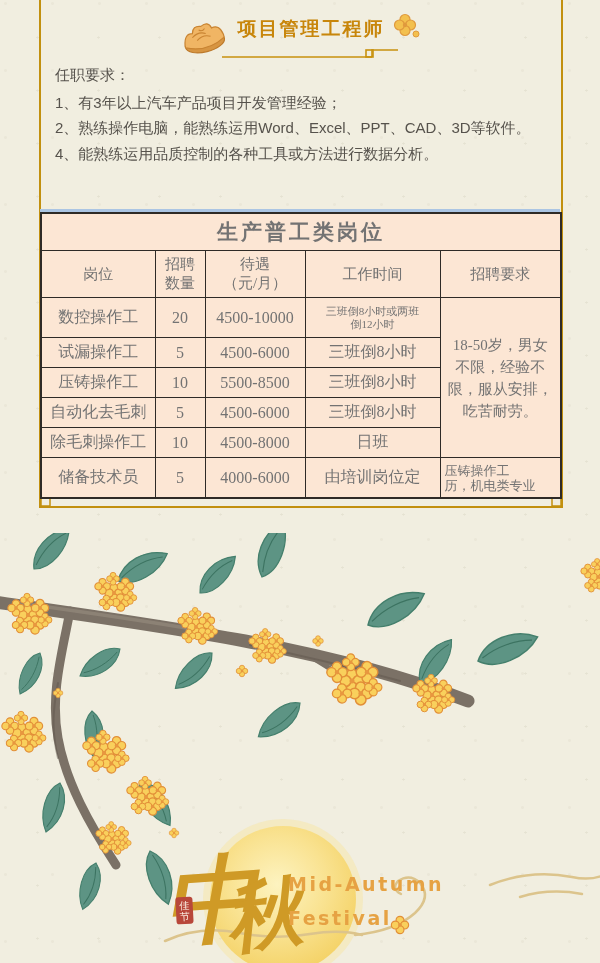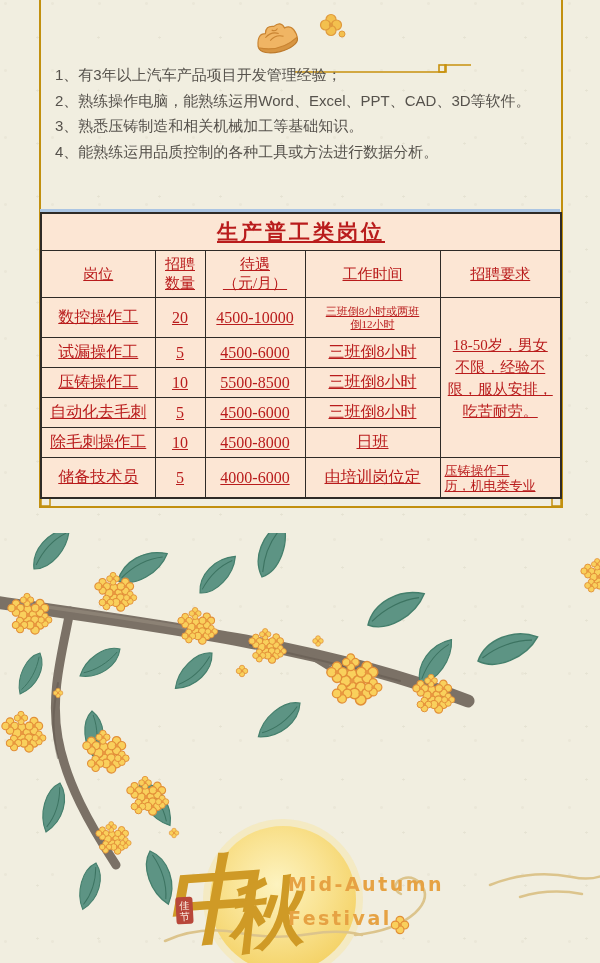--- a/index.html
+++ b/index.html
@@ -26,21 +26,21 @@
   .title-wrap h1{margin:0;font-size:19px;font-weight:bold;color:#c8860b;letter-spacing:2px;line-height:30px;}
   .underline{position:absolute;left:-16px;top:30px;}
   .flower-ic{margin-left:6px;margin-bottom:18px;}
   
   .reqs{position:absolute;left:55px;top:62px;width:500px;color:#56524c;font-size:15px;}
   .reqs p{margin:0;line-height:25.5px;}
   .reqs .rq-head{margin-bottom:2px;}
   
   .table-wrap{position:absolute;left:40px;top:209px;width:520px;border-top:3px solid #abc5e3;}
   table{width:520px;border-collapse:collapse;table-layout:fixed;background:#fce6d4;
-    font-family:"Liberation Serif","DejaVu Serif",serif;color:#b91c1c;text-decoration:underline;}
+    font-family:"Liberation Serif","DejaVu Serif",serif;color:#737373;}
   td{border:1.5px solid #2e2a26;text-align:center;vertical-align:middle;padding:1px 2px;font-size:16px;}
   table{border:2px solid #2e2a26;}
   .t-title{height:34px;font-size:21px;font-weight:bold;letter-spacing:3px;}
   .t-head td{height:44px;font-size:15px;}
   .pre{white-space:pre-line;}
   tr.r1 td{height:37px;}
   tr.rs td{height:27px;}
   tr.r6 td{height:37px;}
   .cell-schedule-small{font-size:11px;line-height:13px;}
   .req-merged{font-size:15px;text-align:center;padding:2px 5px;line-height:22px;}
@@ -80,41 +80,42 @@
 
   <div class="header">
     <svg class="mooncake" width="48" height="40" viewBox="0 0 48 40">
       <g transform="rotate(-14 24 22)">
         <ellipse cx="24" cy="26" rx="20" ry="9" fill="#d79542" stroke="#bd7a2c" stroke-width="1.2"></ellipse>
         <path d="M4,24 Q6,12 14,14 Q16,6 24,9 Q32,5 34,13 Q42,11 44,22 L44,25 Q24,36 4,26 Z" fill="#f0b564" stroke="#c98432" stroke-width="1.2"></path>
         <path d="M13,18 Q20,13 27,17 M17,22 Q24,17 31,21 M21,12 Q24,15 27,12" stroke="#c98432" stroke-width="1" fill="none"></path>
       </g>
     </svg>
     <div class="title-wrap">
+      <h1>项目管理工程师</h1>
       <svg class="underline" width="185" height="16" viewBox="0 0 185 16">
         <path class="gold-ln" d="M0,13 H150 M150,13 V6 H176"></path>
         <rect class="gold-ln" x="144" y="6" width="7" height="7"></rect>
       </svg>
     </div>
     <svg class="flower-ic" width="30" height="28" viewBox="0 0 30 28">
       <g transform="translate(14,13)">
         <circle cx="0" cy="-5.5" r="5" fill="#f3c04e" stroke="#e09a3d" stroke-width="1.2"></circle>
         <circle cx="5.5" cy="0" r="5" fill="#f3c04e" stroke="#e09a3d" stroke-width="1.2"></circle>
         <circle cx="0" cy="5.5" r="5" fill="#f3c04e" stroke="#e09a3d" stroke-width="1.2"></circle>
         <circle cx="-5.5" cy="0" r="5" fill="#f3c04e" stroke="#e09a3d" stroke-width="1.2"></circle>
         <circle r="2.2" fill="#e09a3d"></circle>
         <circle cx="11" cy="9" r="3" fill="#f3c04e" stroke="#e09a3d"></circle>
       </g>
     </svg>
   </div>
 
   <div class="reqs">
+    <p class="rq-head">任职要求：</p>
     <p>1、有3年以上汽车产品项目开发管理经验；</p>
     <p>2、熟练操作电脑，能熟练运用Word、Excel、PPT、CAD、3D等软件。</p>
-    <p>3、熟悉压铸制造和相关机械加工等基础知识。</p>
     <p>4、能熟练运用品质控制的各种工具或方法进行数据分析。</p>
   </div>
 
   <div class="table-wrap">
     <table>
       <colgroup>
           <col style="width:114px">
           <col style="width:50px">
           <col style="width:100px">
           <col style="width:135px">

